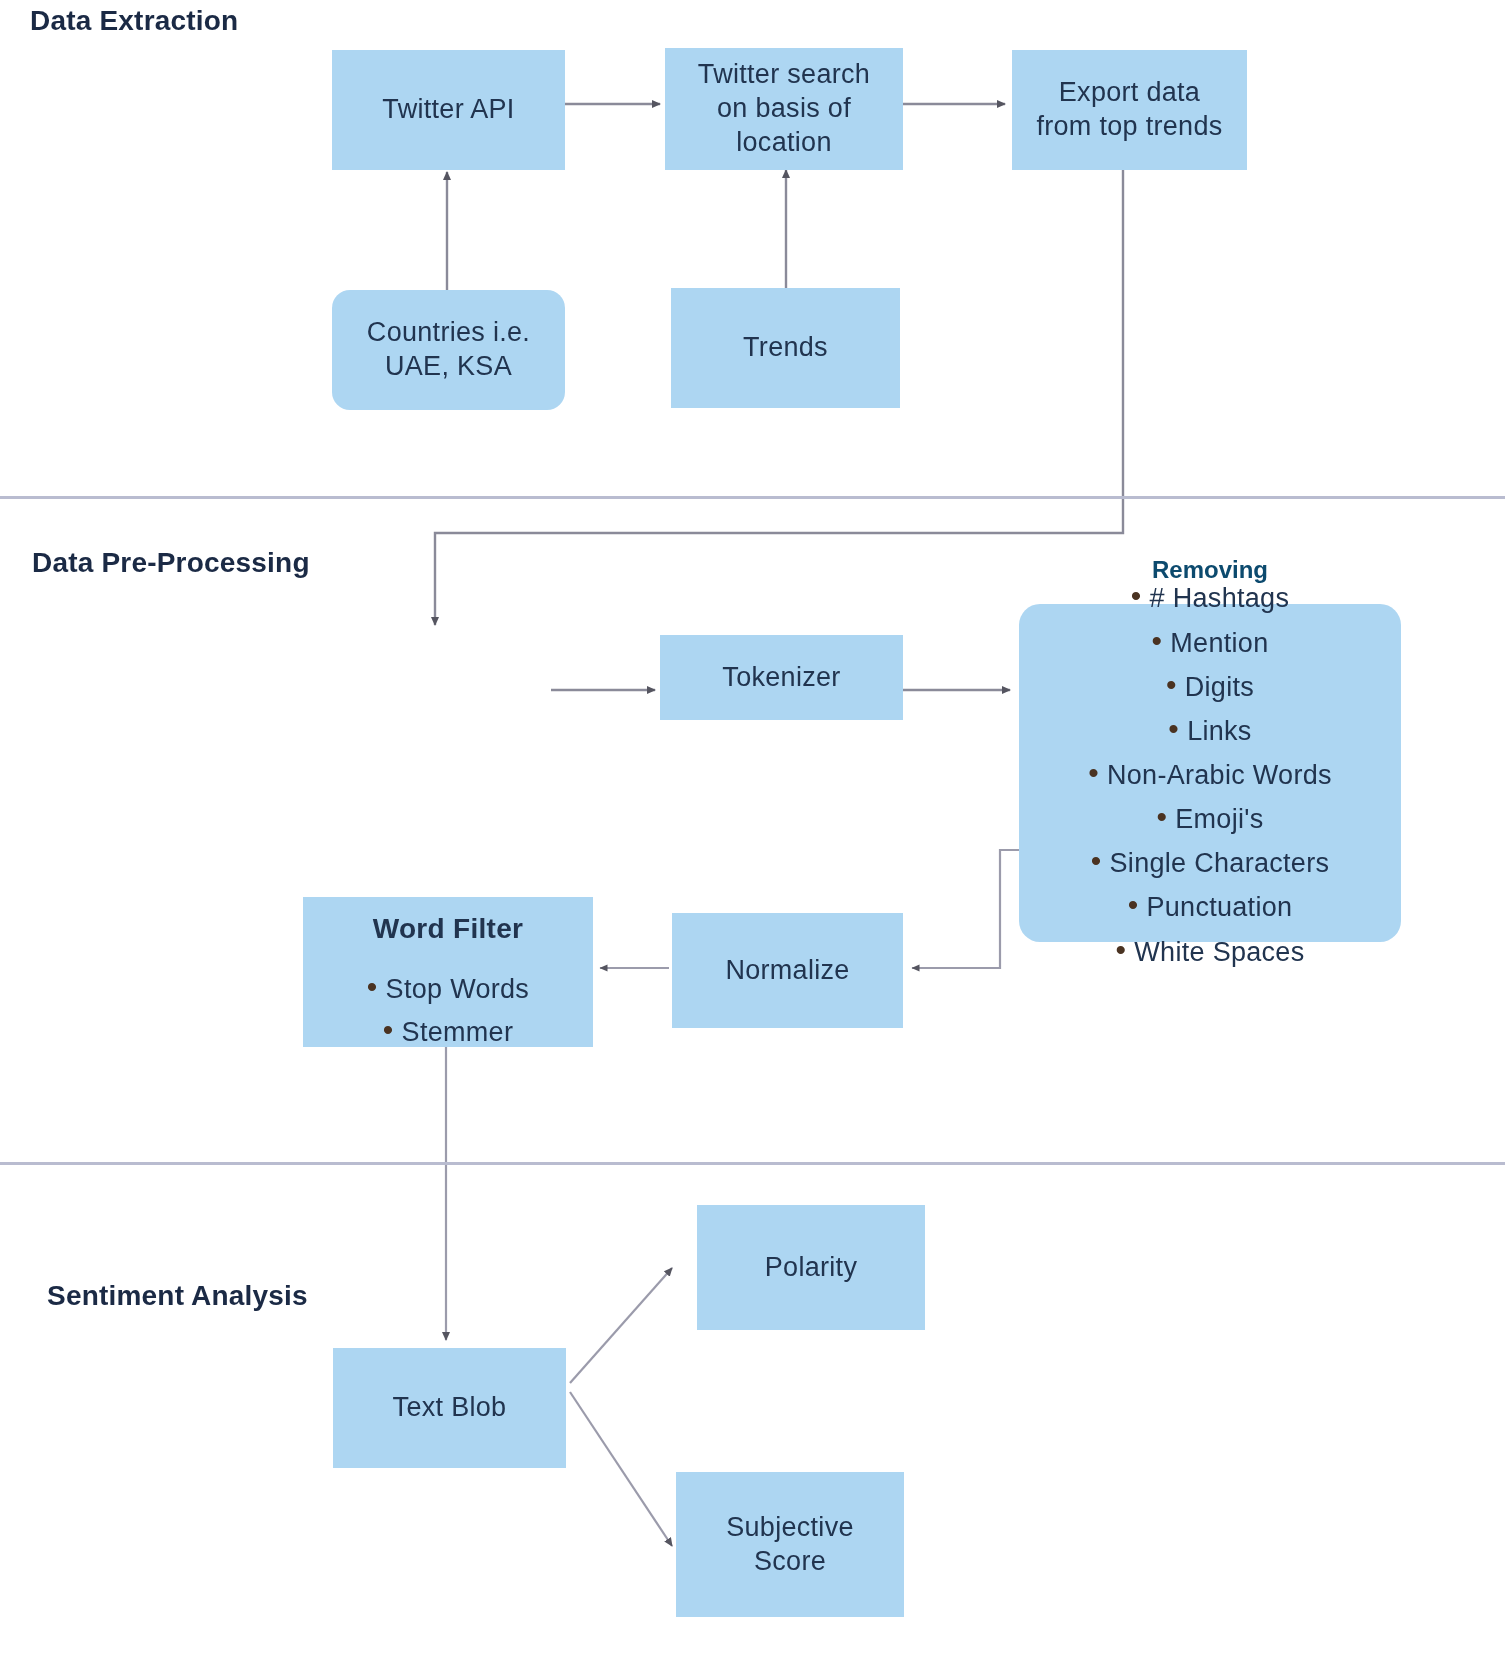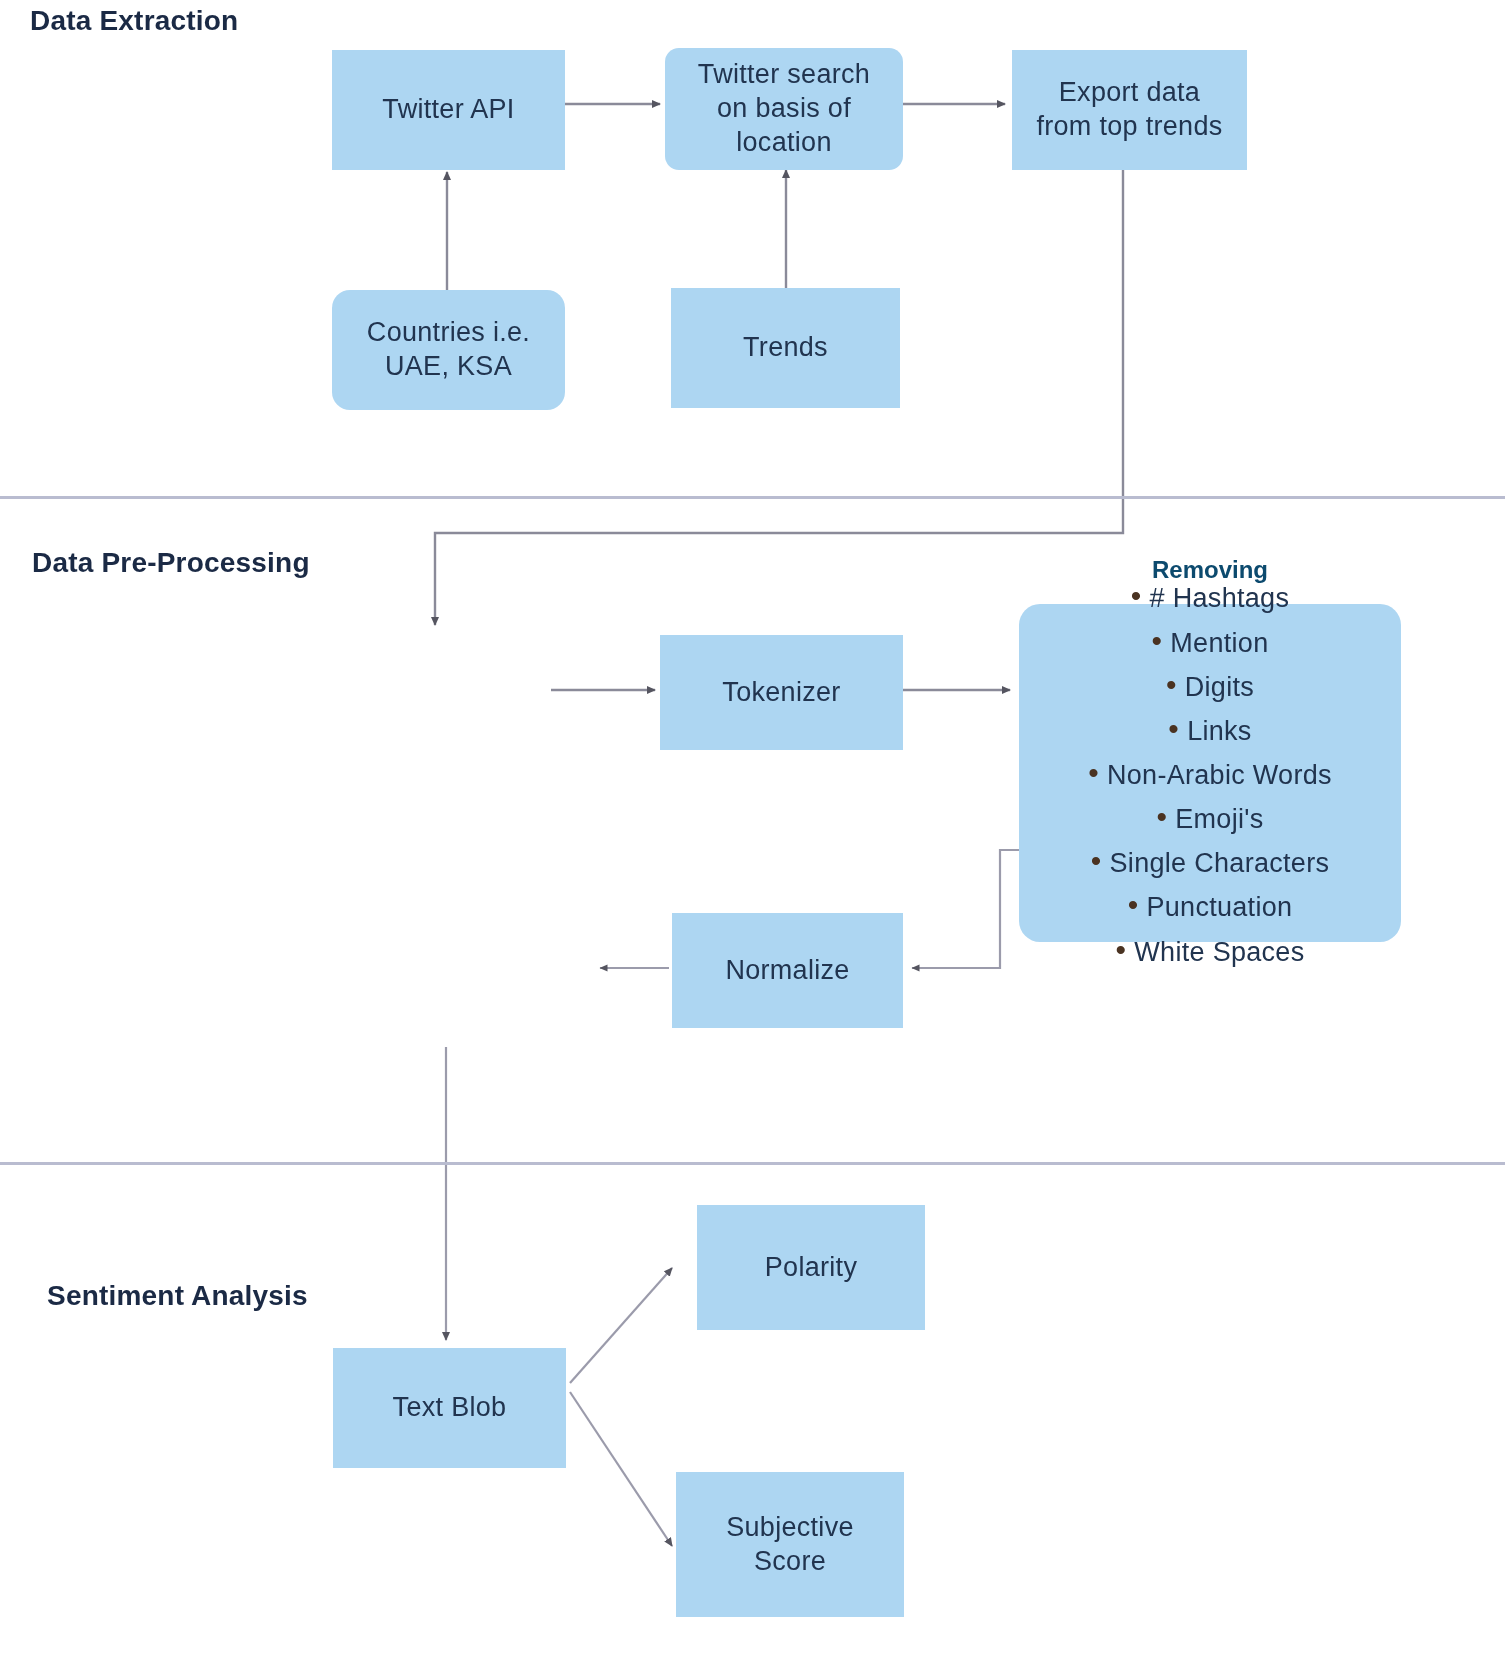--- a/index.html
+++ b/index.html
@@ -140,42 +140,42 @@
   <div class="divider" style="top:1162px;"></div>
 
   <div class="section-title" style="left:30px; top:5px;">Data Extraction</div>
   <div class="section-title" style="left:32px; top:547px;">Data Pre-Processing</div>
   <div class="section-title" style="left:38px; top:1280px;margin-left:9px;">Sentiment Analysis</div>
 
   <div class="node" style="left:332px; top:50px; width:233px; height:120px;">
     <span class="label">Twitter API</span>
   </div>
 
-  <div class="node" style="left:665px; top:48px; width:238px; height:122px; border-radius:14px;">
+  <div class="node" style="left:665px; top:48px; width:238px; height:122px; border-radius:0;">
     <span class="label">Twitter search
 on basis of
 location</span>
   </div>
 
   <div class="node" style="left:1012px; top:50px; width:235px; height:120px;">
     <span class="label">Export data
 from top trends</span>
   </div>
 
   <div class="node" style="left:332px; top:290px; width:233px; height:120px;border-radius:18px;">
     <span class="label">Countries i.e.
 UAE, KSA</span>
   </div>
 
   <div class="node" style="left:671px; top:288px; width:229px; height:120px;">
     <span class="label">Trends</span>
   </div>
 
 
-  <div class="node" style="left:660px; top:635px; width:243px; height:115px;">
+  <div class="node" style="left:660px; top:635px; width:243px; height:85px;">
     <span class="label">Tokenizer</span>
   </div>
 
   <div class="box-title" style="left:1019px; top:556px; width:382px;">Removing</div>
 
   <div class="node" style="left:1019px; top:604px; width:382px; height:338px; align-items:center; justify-content:center;border-radius:21px;">
     <ul class="bullets tight">
       <li># Hashtags</li>
       <li>Mention</li>
       <li>Digits</li>
@@ -185,20 +185,27 @@
       <li>Single Characters</li>
       <li>Punctuation</li>
       <li>White Spaces</li>
     </ul>
   </div>
 
   <div class="node" style="left:672px; top:913px; width:231px; height:115px;">
     <span class="label">Normalize</span>
   </div>
 
+  <div class="node" style="left:303px; top:897px; width:290px; height:150px; justify-content:flex-start; padding-top:14px;">
+    <div class="node-heading">Word Filter</div>
+    <ul class="bullets">
+      <li>Stop Words</li>
+      <li>Stemmer</li>
+    </ul>
+  </div>
 
   <div class="node" style="left:333px; top:1348px; width:233px; height:120px;">
     <span class="label">Text Blob</span>
   </div>
 
   <div class="node" style="left:676px; top:1205px; width:228px; height:125px;margin-left:21px;">
     <span class="label">Polarity</span>
   </div>
 
   <div class="node" style="left:676px; top:1472px; width:228px; height:145px;">

